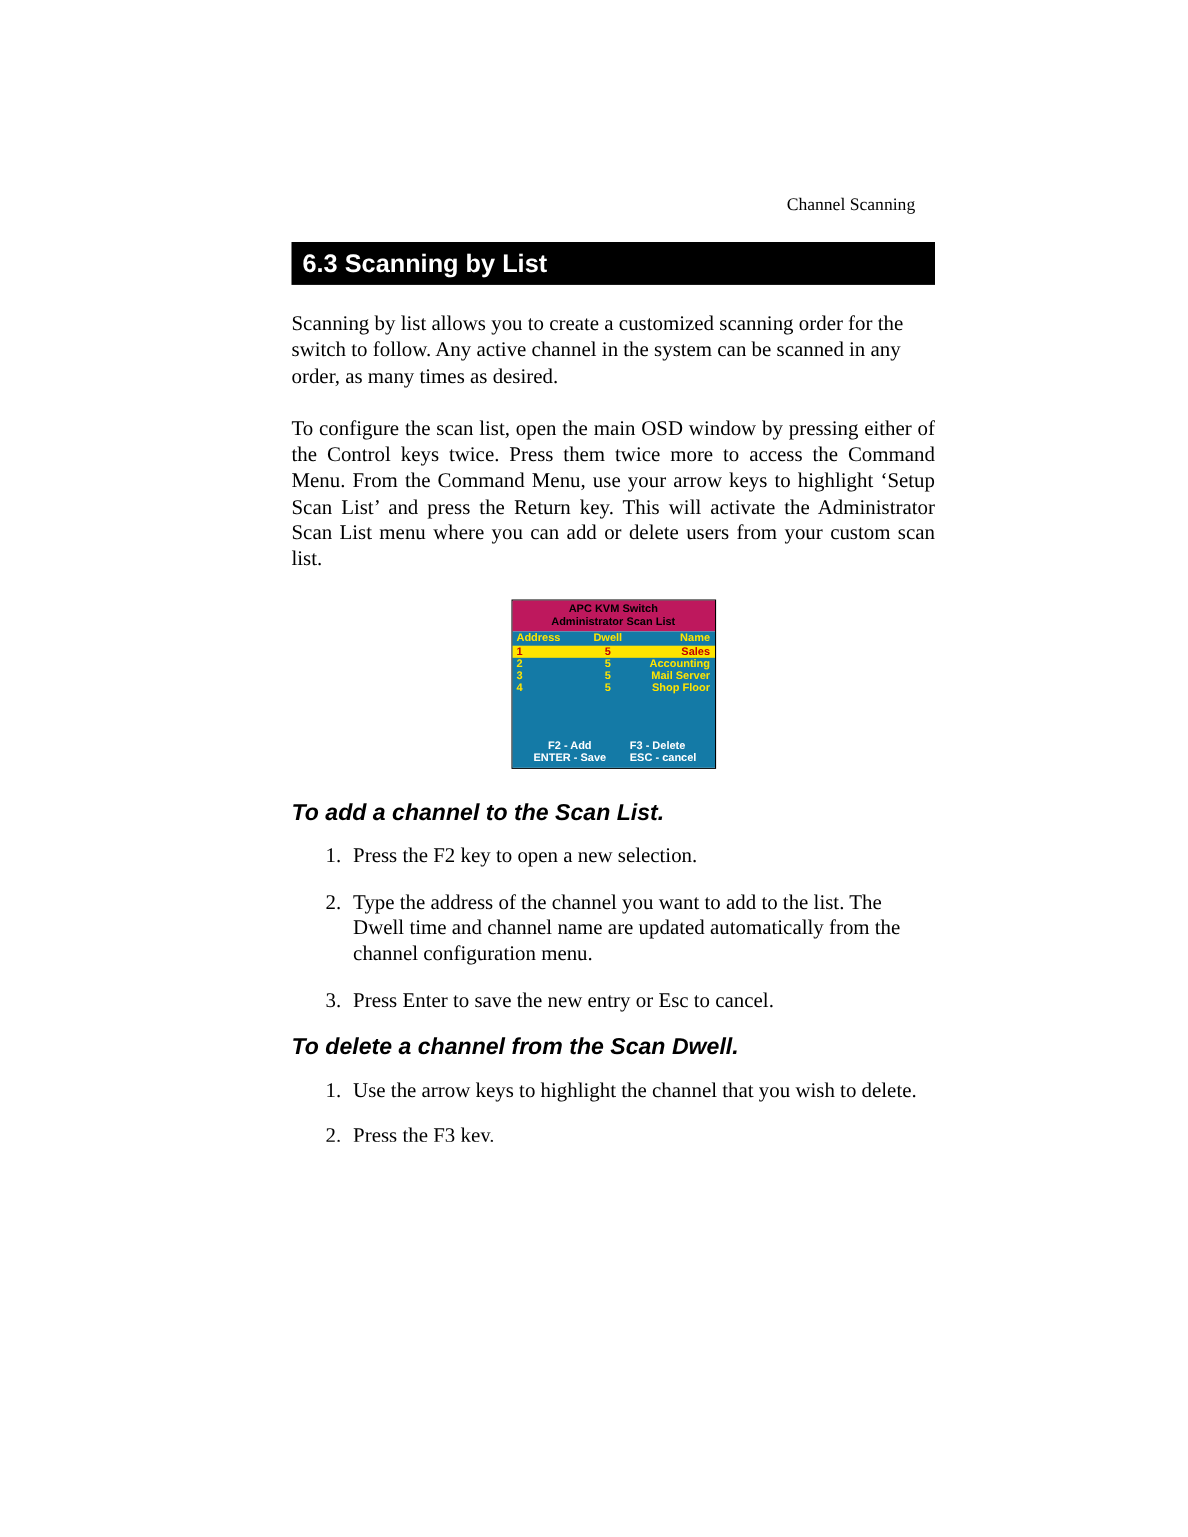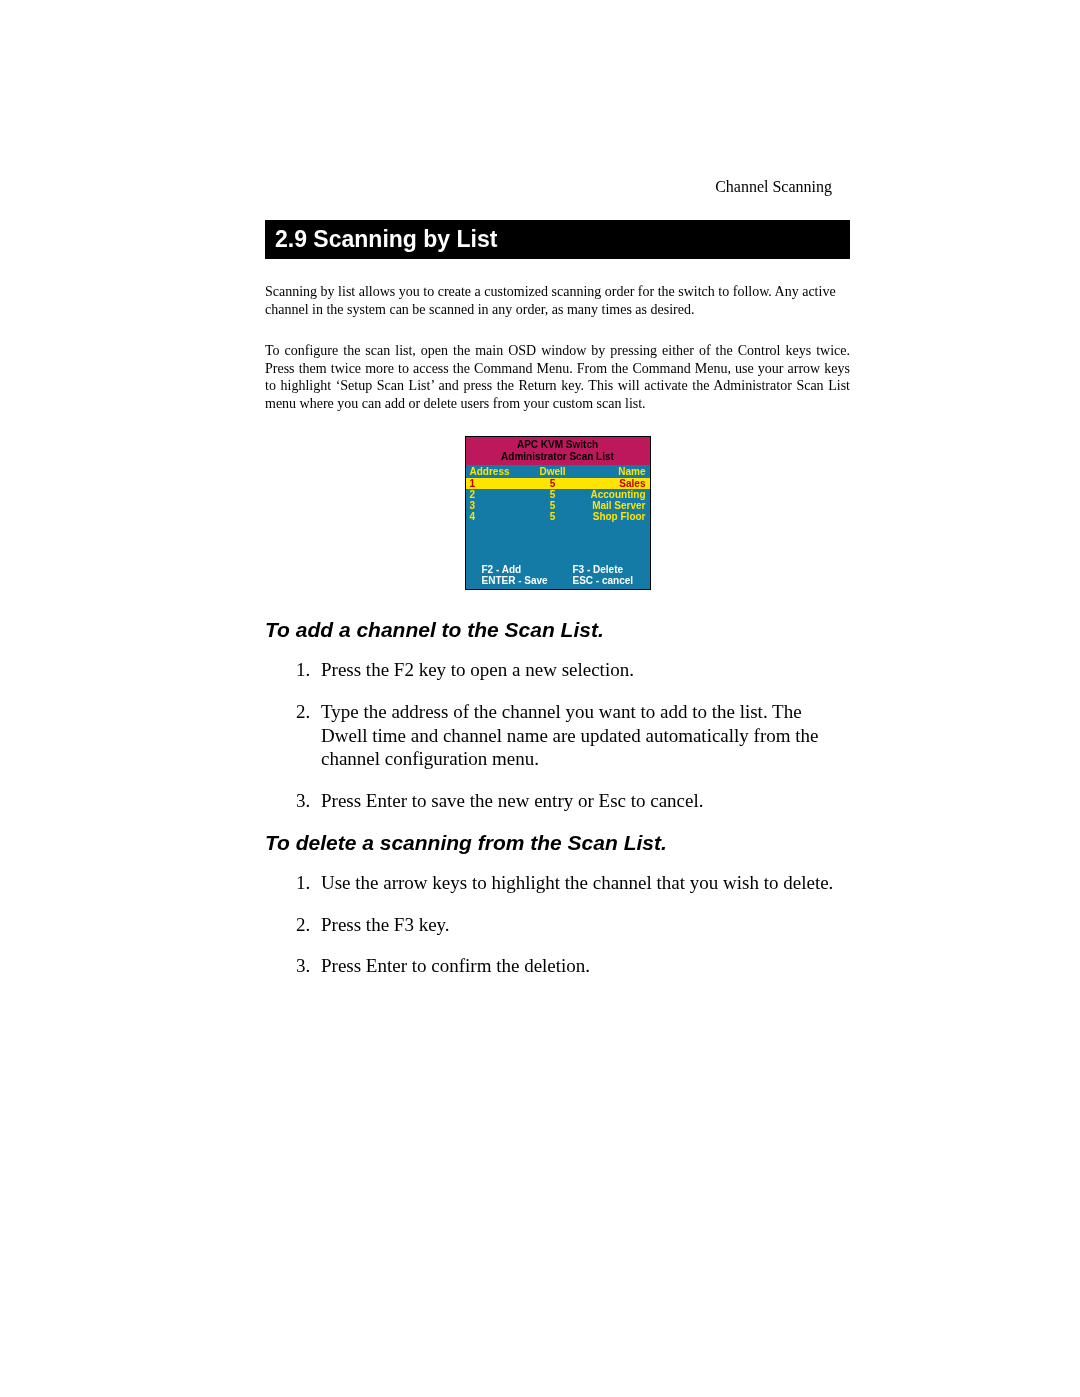--- a/index.html
+++ b/index.html
@@ -27,21 +27,21 @@
     background: #000;
     color: #fff;
     font-family: "Trebuchet MS", "Segoe UI", Verdana, sans-serif;
     font-weight: bold;
     font-size: 23px;
     padding: 6px 10px 6px 10px;
     margin-top: 45px;
     margin-bottom: 24px;
   }
   .body-p {
-    font-size: 14px;
+    font-size: 19px;
     line-height: 1.25;
     margin: 0 0 24px 0;
   }
   .body-p.just {
     text-align: justify;
   }
   .subhead {
     font-family: "Trebuchet MS", "Segoe UI", Verdana, sans-serif;
     font-style: italic;
     font-weight: bold;
@@ -122,31 +122,31 @@
   .osd .spacer { height: 42px; }
   .osd .footer {
     color: #fff;
     font-size: 10px;
     padding: 0 4px 3px 4px;
   }
   .osd .footer .frow {
     display: flex;
     justify-content: space-between;
   }
-  .osd .footer .frow .left { flex: 1; text-align: left; padding-left: 12px;}
+  .osd .footer .frow .left { flex: 1; text-align: center; padding-left: 12px;}
   .osd .footer .frow .right { flex: 1; text-align: left; padding-left: 18px;}
 </style>
 </head>
 <body>
 
 <div class="page">
 
   <div class="running-head">Channel Scanning</div>
 
-  <div class="section-bar">2.9 Scanning by List</div>
+  <div class="section-bar">6.3 Scanning by List</div>
 
   <p class="body-p">Scanning by list allows you to create a customized scanning order for the switch to follow. Any active channel in the system can be scanned in any order, as many times as desired.</p>
 
   <p class="body-p just">To configure the scan list, open the main OSD window by pressing either of the Control keys twice. Press them twice more to access the Command Menu. From the Command Menu, use your arrow keys to highlight ‘Setup Scan List’ and press the Return key. This will activate the Administrator Scan List menu where you can add or delete users from your custom scan list.</p>
 
   <div class="osd-wrap">
     <div class="osd">
       <div class="titlebar">
         <div>APC KVM Switch</div>
         <div>Administrator Scan List</div>
@@ -192,21 +192,21 @@
     </div>
   </div>
 
   <div class="subhead">To add a channel to the Scan List.</div>
   <ol class="steps">
     <li>Press the F2 key to open a new selection.</li>
     <li>Type the address of the channel you want to add to the list. The Dwell time and channel name are updated automatically from the channel configuration menu.</li>
     <li> Press Enter to save the new entry or Esc to cancel.</li>
   </ol>
 
-  <div class="subhead">To delete a scanning from the Scan List.</div>
+  <div class="subhead">To delete a channel from the Scan Dwell.</div>
   <ol class="steps">
     <li>Use the arrow keys to highlight the channel that you wish to delete.</li>
     <li>Press the F3 key.</li>
     <li>Press Enter to confirm the deletion.</li>
   </ol>
 
   <div class="pagenum">31</div>
 </div>
 
 </body></html>

